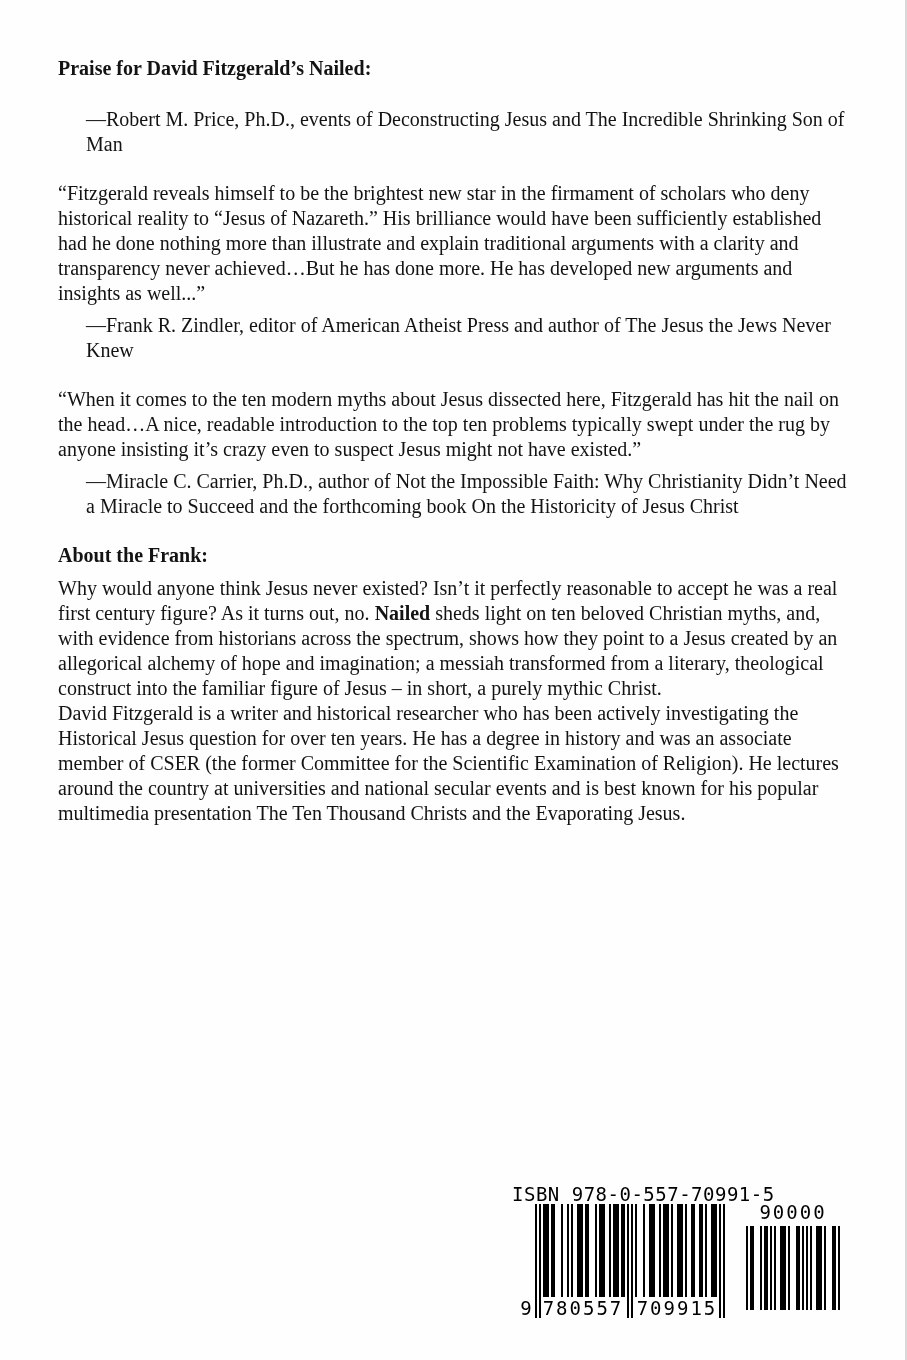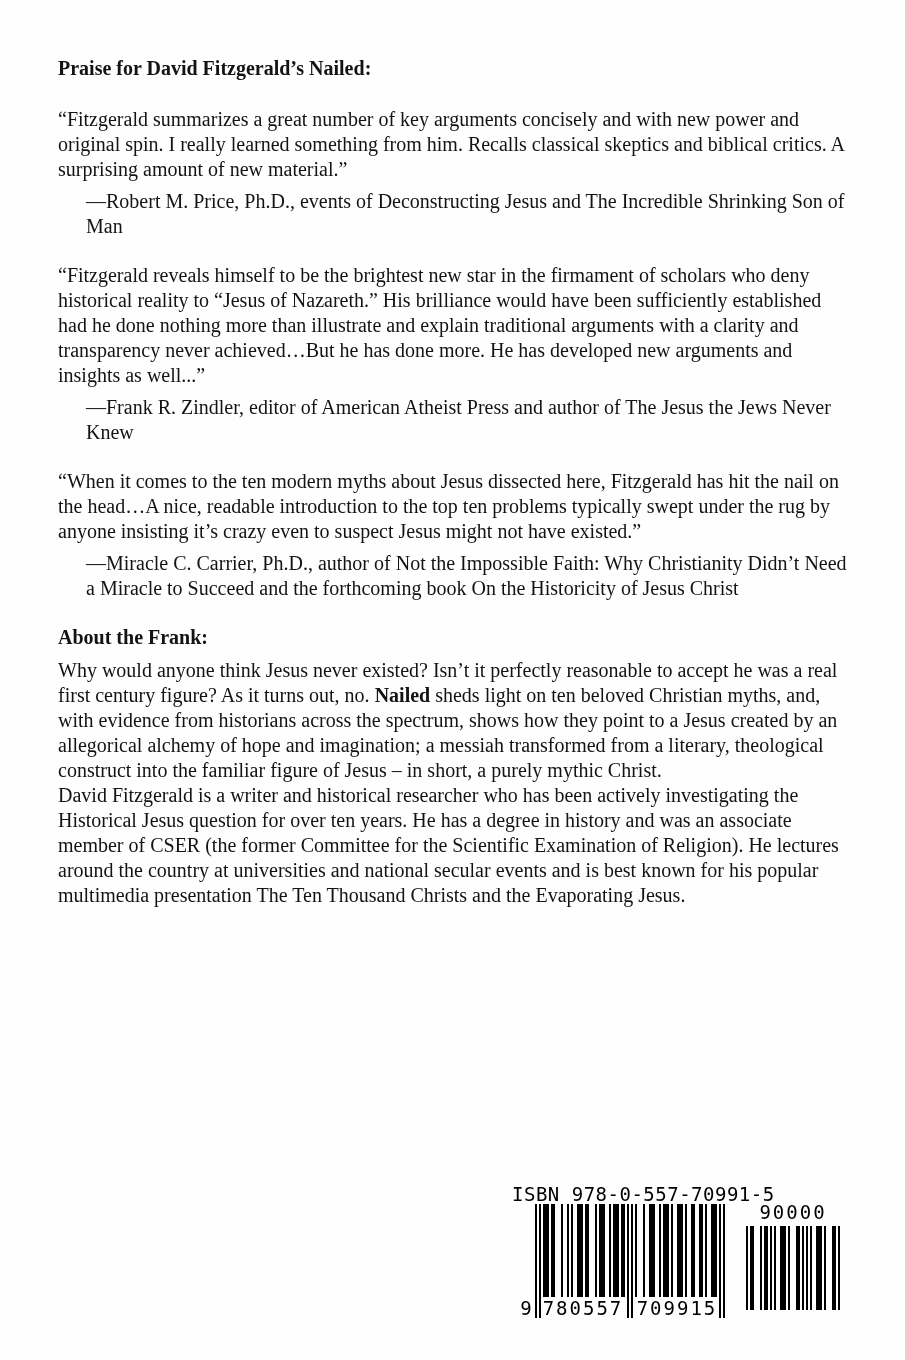--- a/index.html
+++ b/index.html
@@ -46,21 +46,20 @@
 </style>
 </head>
 <body>
 
 <div class="page">
   <div class="content">
 
     <p class="praise-heading"><span class="b">Praise for David Fitzgerald’s </span><span class="i b">Nailed</span><span class="b">:</span></p>
 
 
-    <p class="quote"><span>“Fitzgerald summarizes a great number of key arguments concisely and with new power and original spin. I really learned something from him. Recalls classical skeptics and biblical critics. A surprising amount of new material.”</span></p>
     <p class="attribution"><span>—Robert M. Price, Ph.D., events of </span><span class="i">Deconstructing Jesus</span><span> and </span><span class="i">The Incredible Shrinking Son of Man</span></p>
 
     <p class="quote"><span>“Fitzgerald reveals himself to be the brightest new star in the firmament of scholars who deny historical reality to “Jesus of Nazareth.” His brilliance would have been sufficiently established had he done nothing more than illustrate and explain traditional arguments with a clarity and transparency never achieved…But he has done more. He has developed new arguments and insights as well...”</span></p>
     <p class="attribution"><span>—Frank R. Zindler, editor of American Atheist Press and author of </span><span class="i">The Jesus the Jews Never Knew</span></p>
 
     <p class="quote"><span>“When it comes to the ten modern myths about Jesus dissected here, Fitzgerald has hit the nail on the head…A nice, readable introduction to the top ten problems typically swept under the rug by anyone insisting it’s crazy even to </span><span class="i">suspect</span><span> Jesus might not have existed.”</span></p>
     <p class="attribution"><span>—Miracle C. Carrier, Ph.D., author of </span><span class="i">Not the Impossible Faith: Why Christianity Didn’t Need a Miracle to Succeed</span><span> and the forthcoming book </span><span class="i">On the Historicity of Jesus Christ</span></p>
 
     <p class="section-heading">About the Frank:</p>
     <p class="body-para"><span class="i">Why would anyone think Jesus never existed?</span><span> Isn’t it perfectly reasonable to accept he was a real first century figure? As it turns out, no. </span><span class="i b">Nailed</span><span> sheds light on ten beloved Christian myths, and, with evidence from historians across the spectrum, shows how they point to a Jesus created by an allegorical alchemy of hope and imagination; a messiah transformed from a literary, theological construct into the familiar figure of Jesus – in short, a purely mythic Christ.</span></p>

